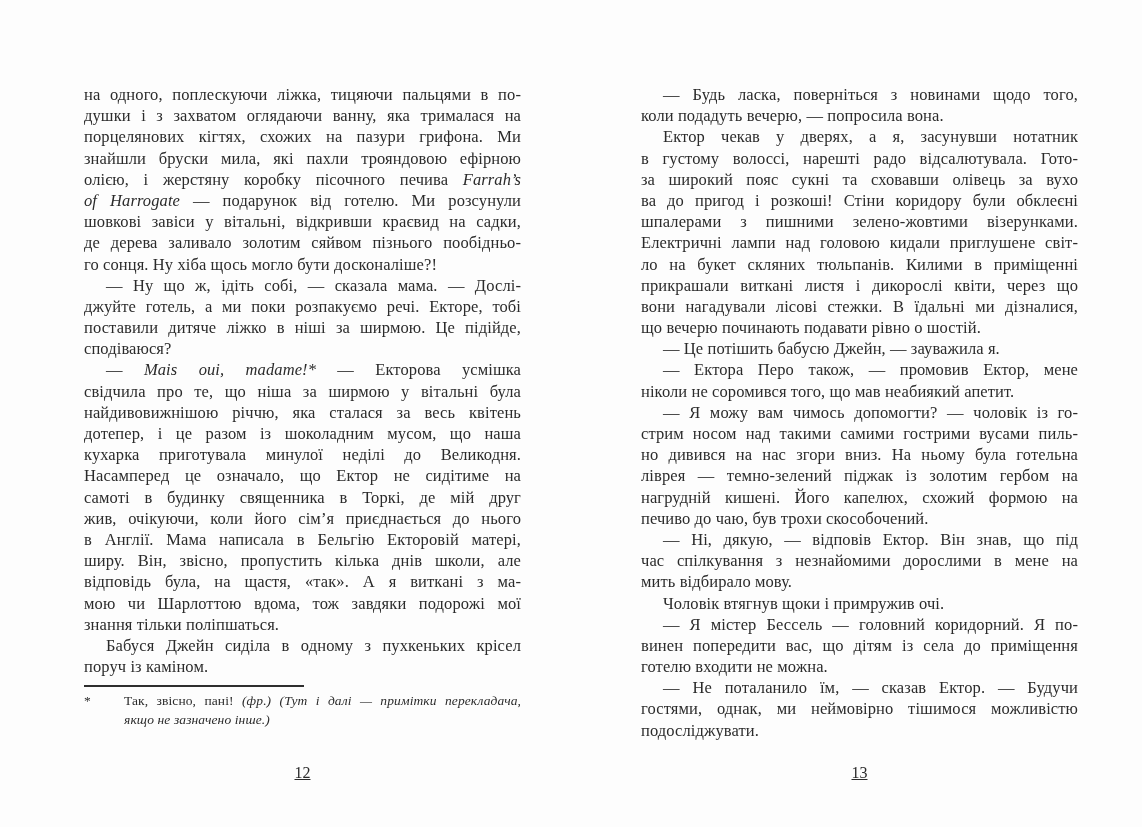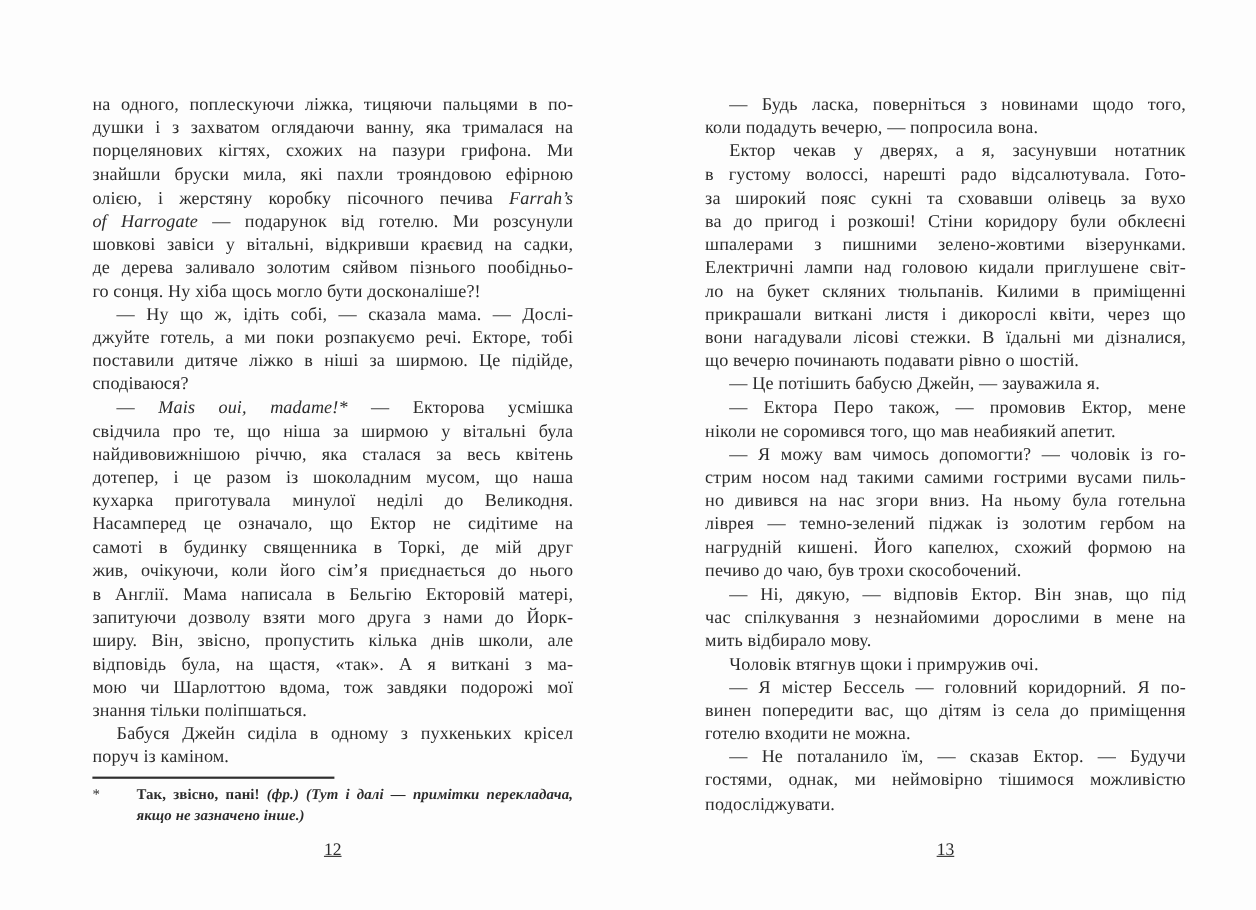--- a/index.html
+++ b/index.html
@@ -41,21 +41,20 @@
   .fn-row { display: flex; }
   .fn-marker {
     width: 40px; flex: 0 0 40px;
     font-size: 13.5px; line-height: 18.5px;
   }
   .fn-text { flex: 1 1 auto; }
   .fn-text .line {
     font-size: 13.5px;
     line-height: 18.5px;
     height: 18.5px;
-    font-weight: bold;
   }
   .page-number {
     position: absolute;
     top: 680px; left: 0;
     width: 437px;
     text-align: center;
     font-size: 16px;
     text-decoration: underline;
   }
   i { font-style: italic; }
@@ -87,21 +86,20 @@
         <div>
           <div class="line indented"><span>— </span><i>Mais oui, madame!*</i><span> — Екторова усмішка</span></div>
           <div class="line"><span>свідчила про те, що ніша за ширмою у вітальні була</span></div>
           <div class="line"><span>найдивовижнішою річчю, яка сталася за весь квітень</span></div>
           <div class="line"><span>дотепер, і це разом із шоколадним мусом, що наша</span></div>
           <div class="line"><span>кухарка приготувала минулої неділі до Великодня.</span></div>
           <div class="line"><span>Насамперед це означало, що Ектор не сидітиме на</span></div>
           <div class="line"><span>самоті в будинку священника в Торкі, де мій друг</span></div>
           <div class="line"><span>жив, очікуючи, коли його сім’я приєднається до нього</span></div>
           <div class="line"><span>в Англії. Мама написала в Бельгію Екторовій матері,</span></div>
-          <div class="line"><span>запитуючи дозволу взяти мого друга з нами до Йорк-</span></div>
           <div class="line"><span>ширу. Він, звісно, пропустить кілька днів школи, але</span></div>
           <div class="line"><span>відповідь була, на щастя, «так». А я виткані з ма-</span></div>
           <div class="line"><span>мою чи Шарлоттою вдома, тож завдяки подорожі мої</span></div>
           <div class="line last"><span>знання тільки поліпшаться.</span></div>
         </div>
         <div>
           <div class="line indented"><span>Бабуся Джейн сиділа в одному з пухкеньких крісел</span></div>
           <div class="line last"><span>поруч із каміном.</span></div>
         </div>
       </div>

